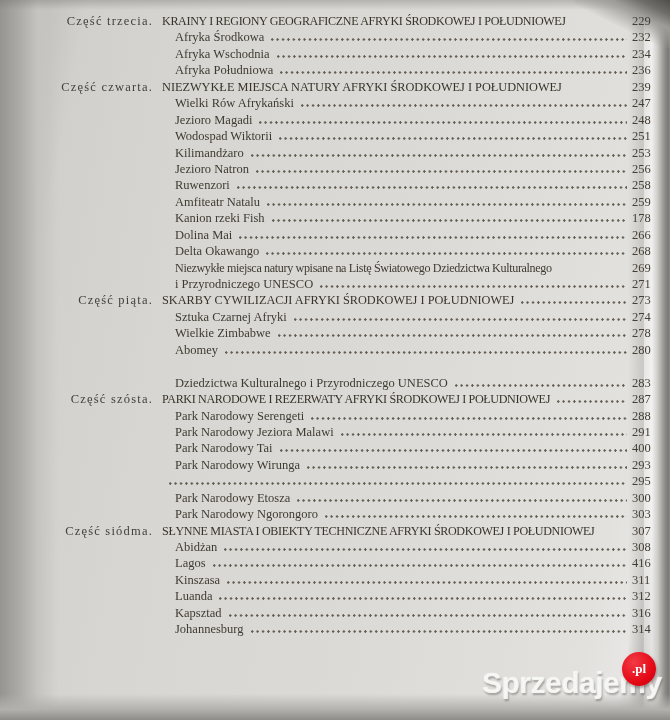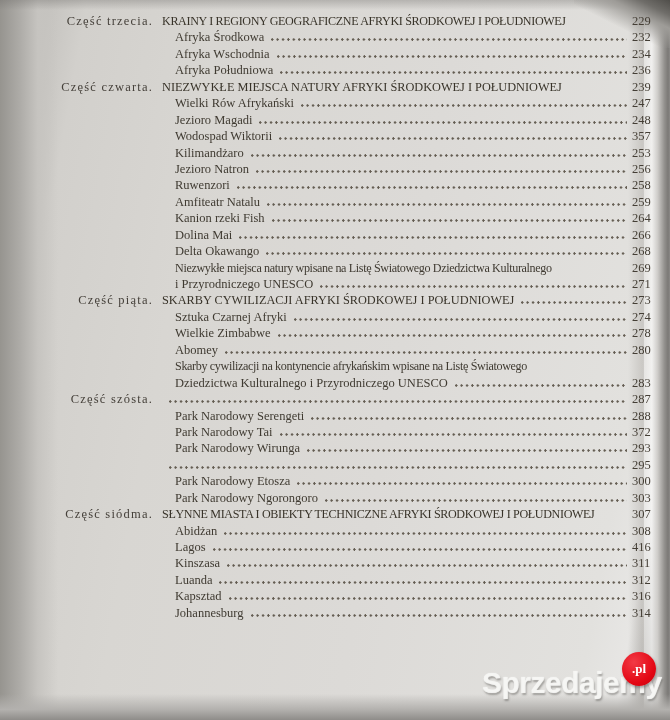--- a/index.html
+++ b/index.html
@@ -115,21 +115,21 @@
       <div class="row entry">
     <span class="col-label"></span>
     <span class="txt">Jezioro Magadi</span>
     <span class="dots"></span>
     <span class="num">248</span>
   </div>
       <div class="row entry">
     <span class="col-label"></span>
     <span class="txt">Wodospad Wiktorii</span>
     <span class="dots"></span>
-    <span class="num">357</span>
+    <span class="num">251</span>
   </div>
       <div class="row entry">
     <span class="col-label"></span>
     <span class="txt">Kilimandżaro</span>
     <span class="dots"></span>
     <span class="num">253</span>
   </div>
       <div class="row entry">
     <span class="col-label"></span>
     <span class="txt">Jezioro Natron</span>
@@ -145,21 +145,21 @@
       <div class="row entry">
     <span class="col-label"></span>
     <span class="txt">Amfiteatr Natalu</span>
     <span class="dots"></span>
     <span class="num">259</span>
   </div>
       <div class="row entry">
     <span class="col-label"></span>
     <span class="txt">Kanion rzeki Fish</span>
     <span class="dots"></span>
-    <span class="num">264</span>
+    <span class="num">178</span>
   </div>
       <div class="row entry">
     <span class="col-label"></span>
     <span class="txt">Dolina Mai</span>
     <span class="dots"></span>
     <span class="num">266</span>
   </div>
       <div class="row entry">
     <span class="col-label"></span>
     <span class="txt">Delta Okawango</span>
@@ -197,46 +197,52 @@
     <span class="num">278</span>
   </div>
       <div class="row entry">
     <span class="col-label"></span>
     <span class="txt">Abomey</span>
     <span class="dots"></span>
     <span class="num">280</span>
   </div>
       <div class="row entry tight">
     <span class="col-label"></span>
-    <span class="txt">Skarby cywilizacji na kontynencie afrykańskim wpisane na Listę Światowego</span>
     <span class="dots nodots"></span>
     <span class="num"></span>
   </div>
       <div class="row entry">
     <span class="col-label"></span>
     <span class="txt">Dziedzictwa Kulturalnego i Przyrodniczego UNESCO</span>
     <span class="dots"></span>
     <span class="num">283</span>
   </div>
       <div class="row header tight">
     <span class="col-label">Część szósta.</span>
+    <span class="txt">PARKI NARODOWE I REZERWATY AFRYKI ŚRODKOWEJ I POŁUDNIOWEJ</span>
     <span class="dots"></span>
     <span class="num">287</span>
   </div>
       <div class="row entry">
     <span class="col-label"></span>
     <span class="txt">Park Narodowy Serengeti</span>
     <span class="dots"></span>
     <span class="num">288</span>
   </div>
       <div class="row entry">
     <span class="col-label"></span>
+    <span class="txt">Park Narodowy Jeziora Malawi</span>
+    <span class="dots"></span>
+    <span class="num">291</span>
+  </div>
+      <div class="row entry">
+    <span class="col-label"></span>
     <span class="txt">Park Narodowy Tai</span>
     <span class="dots"></span>
-    <span class="num">372</span>
+    <span class="num">400</span>
   </div>
       <div class="row entry">
     <span class="col-label"></span>
     <span class="txt">Park Narodowy Wirunga</span>
     <span class="dots"></span>
     <span class="num">293</span>
   </div>
       <div class="row entry">
     <span class="col-label"></span>
     <span class="dots"></span>

